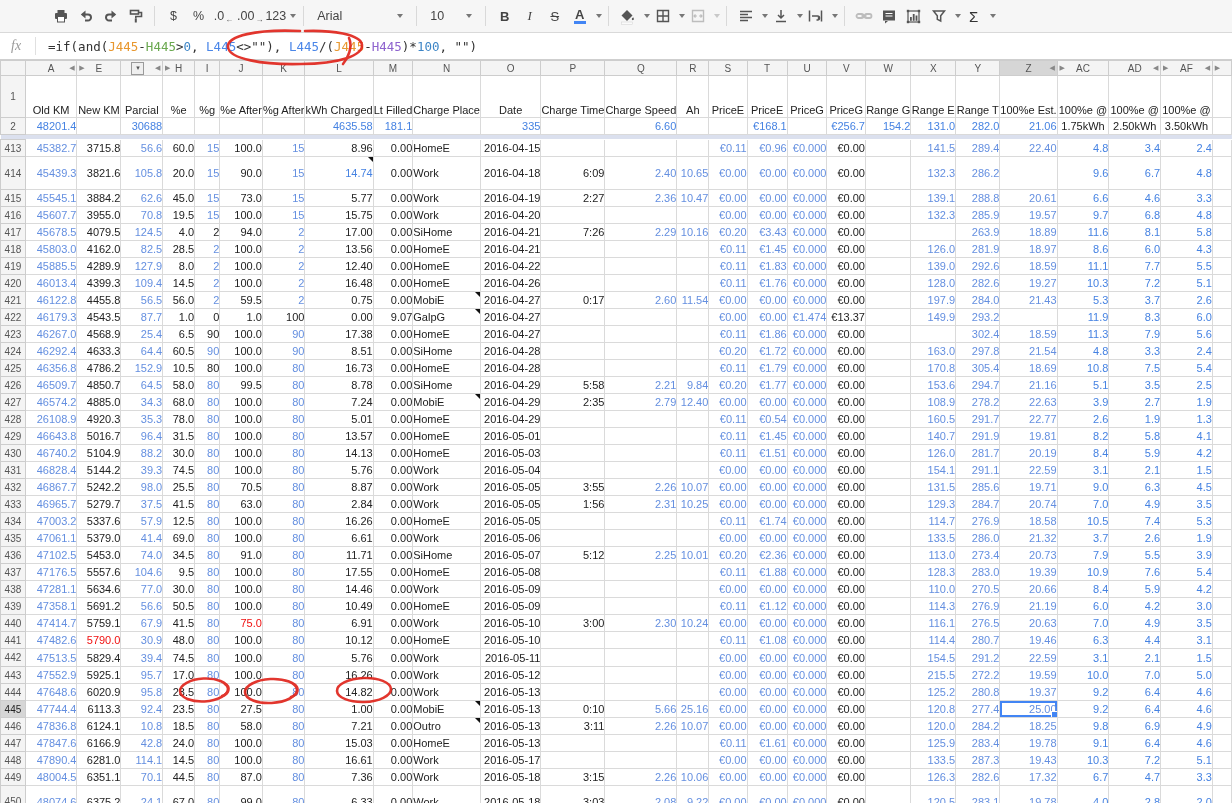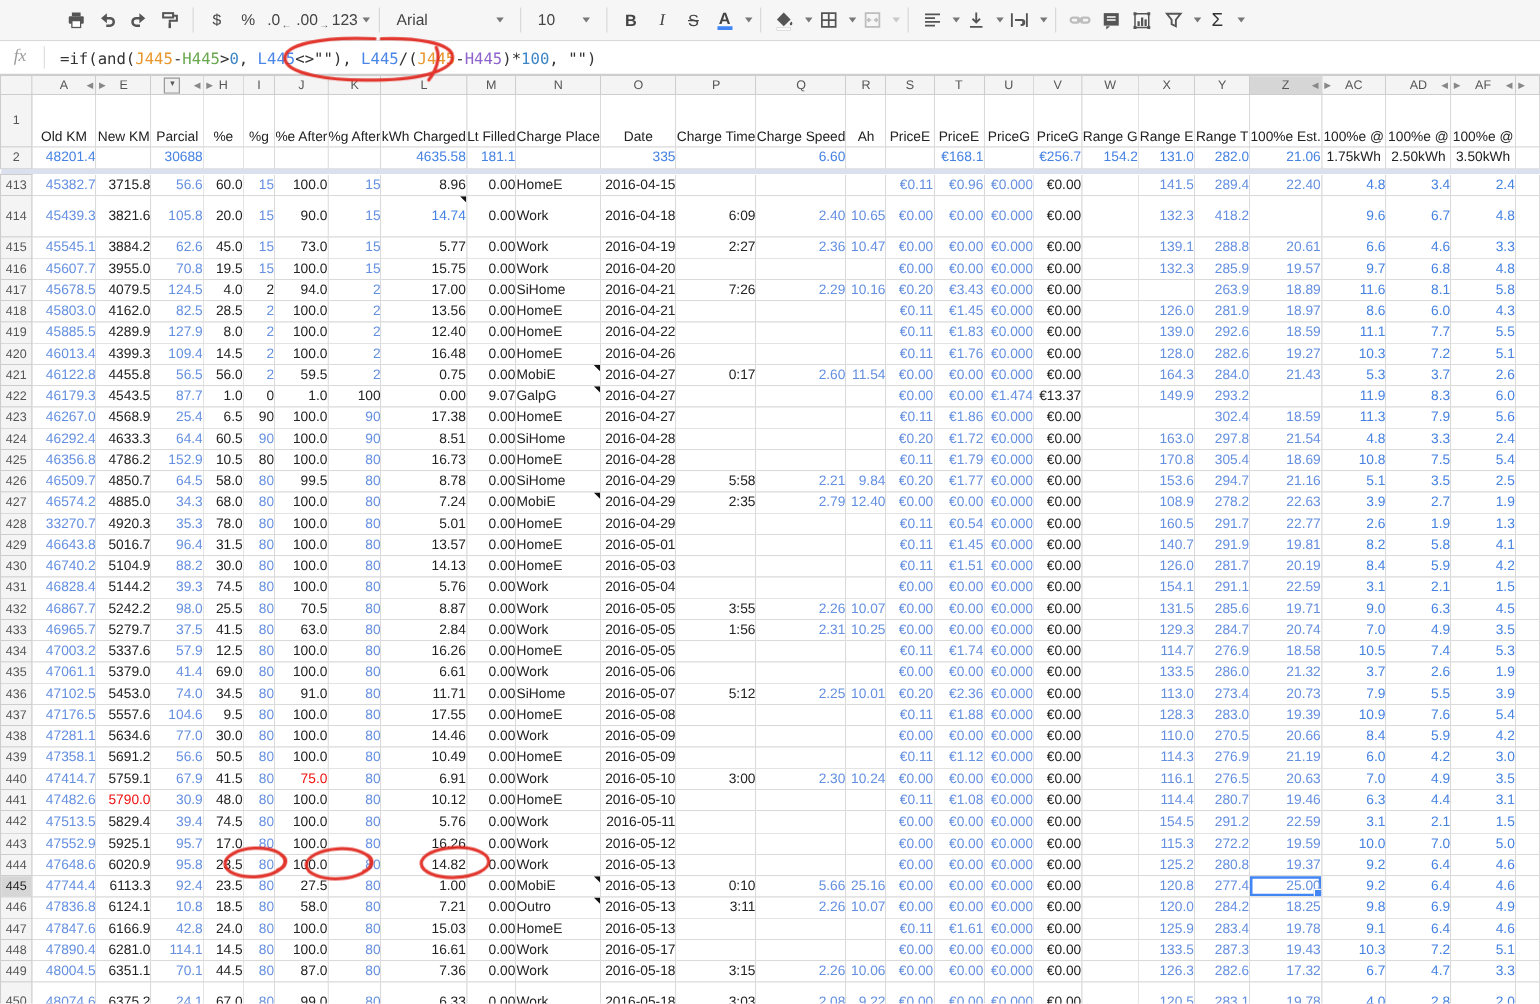--- a/index.html
+++ b/index.html
@@ -555,21 +555,21 @@
           <td class="cell a-right v-dark">2016-04-18</td>
           <td class="cell a-right v-dark">6:09</td>
           <td class="cell a-right v-blue">2.40</td>
           <td class="cell a-right v-blue">10.65</td>
           <td class="cell a-right v-blue">€0.00</td>
           <td class="cell a-right v-blue">€0.00</td>
           <td class="cell a-right v-blue">€0.000</td>
           <td class="cell a-right v-dark">€0.00</td>
           <td class="cell a-right v-blue"></td>
           <td class="cell a-right v-blue">132.3</td>
-          <td class="cell a-right v-blue">418.2</td>
+          <td class="cell a-right v-blue">286.2</td>
           <td class="cell a-right v-blue"></td>
           <td class="cell a-right v-blue v-bold">9.6</td>
           <td class="cell a-right v-blue v-bold">6.7</td>
           <td class="cell a-right v-blue v-bold">4.8</td>
           <td class="cell a-right v-dark"></td>
         </tr>
         <tr style="height:17px">
           <th class="rowhdr">415</th>
           <td class="cell a-right v-blue">45545.1</td>
           <td class="cell a-right v-dark">3884.2</td>
@@ -757,21 +757,21 @@
           <td class="cell a-left v-dark has-note">MobiE</td>
           <td class="cell a-right v-dark">2016-04-27</td>
           <td class="cell a-right v-dark">0:17</td>
           <td class="cell a-right v-blue">2.60</td>
           <td class="cell a-right v-blue">11.54</td>
           <td class="cell a-right v-blue">€0.00</td>
           <td class="cell a-right v-blue">€0.00</td>
           <td class="cell a-right v-blue">€0.000</td>
           <td class="cell a-right v-dark">€0.00</td>
           <td class="cell a-right v-blue"></td>
-          <td class="cell a-right v-blue">164.3</td>
+          <td class="cell a-right v-blue">197.9</td>
           <td class="cell a-right v-blue">284.0</td>
           <td class="cell a-right v-blue">21.43</td>
           <td class="cell a-right v-blue v-bold">5.3</td>
           <td class="cell a-right v-blue v-bold">3.7</td>
           <td class="cell a-right v-blue v-bold">2.6</td>
           <td class="cell a-right v-dark"></td>
         </tr>
         <tr style="height:17px">
           <th class="rowhdr">422</th>
           <td class="cell a-right v-blue">46179.3</td>
@@ -941,21 +941,21 @@
           <td class="cell a-right v-blue">108.9</td>
           <td class="cell a-right v-blue">278.2</td>
           <td class="cell a-right v-blue">22.63</td>
           <td class="cell a-right v-blue v-bold">3.9</td>
           <td class="cell a-right v-blue v-bold">2.7</td>
           <td class="cell a-right v-blue v-bold">1.9</td>
           <td class="cell a-right v-dark"></td>
         </tr>
         <tr style="height:17px">
           <th class="rowhdr">428</th>
-          <td class="cell a-right v-blue">33270.7</td>
+          <td class="cell a-right v-blue">26108.9</td>
           <td class="cell a-right v-dark">4920.3</td>
           <td class="cell a-right v-blue">35.3</td>
           <td class="cell a-right v-dark">78.0</td>
           <td class="cell a-right v-blue">80</td>
           <td class="cell a-right v-dark">100.0</td>
           <td class="cell a-right v-blue">80</td>
           <td class="cell a-right v-dark">5.01</td>
           <td class="cell a-right v-dark">0.00</td>
           <td class="cell a-left v-dark">HomeE</td>
           <td class="cell a-right v-dark">2016-04-29</td>
@@ -1395,21 +1395,21 @@
           <td class="cell a-left v-dark">Work</td>
           <td class="cell a-right v-dark">2016-05-12</td>
           <td class="cell a-right v-dark"></td>
           <td class="cell a-right v-blue"></td>
           <td class="cell a-right v-blue"></td>
           <td class="cell a-right v-blue">€0.00</td>
           <td class="cell a-right v-blue">€0.00</td>
           <td class="cell a-right v-blue">€0.000</td>
           <td class="cell a-right v-dark">€0.00</td>
           <td class="cell a-right v-blue"></td>
-          <td class="cell a-right v-blue">115.3</td>
+          <td class="cell a-right v-blue">215.5</td>
           <td class="cell a-right v-blue">272.2</td>
           <td class="cell a-right v-blue">19.59</td>
           <td class="cell a-right v-blue v-bold">10.0</td>
           <td class="cell a-right v-blue v-bold">7.0</td>
           <td class="cell a-right v-blue v-bold">5.0</td>
           <td class="cell a-right v-dark"></td>
         </tr>
         <tr style="height:17px">
           <th class="rowhdr">444</th>
           <td class="cell a-right v-blue">47648.6</td>

